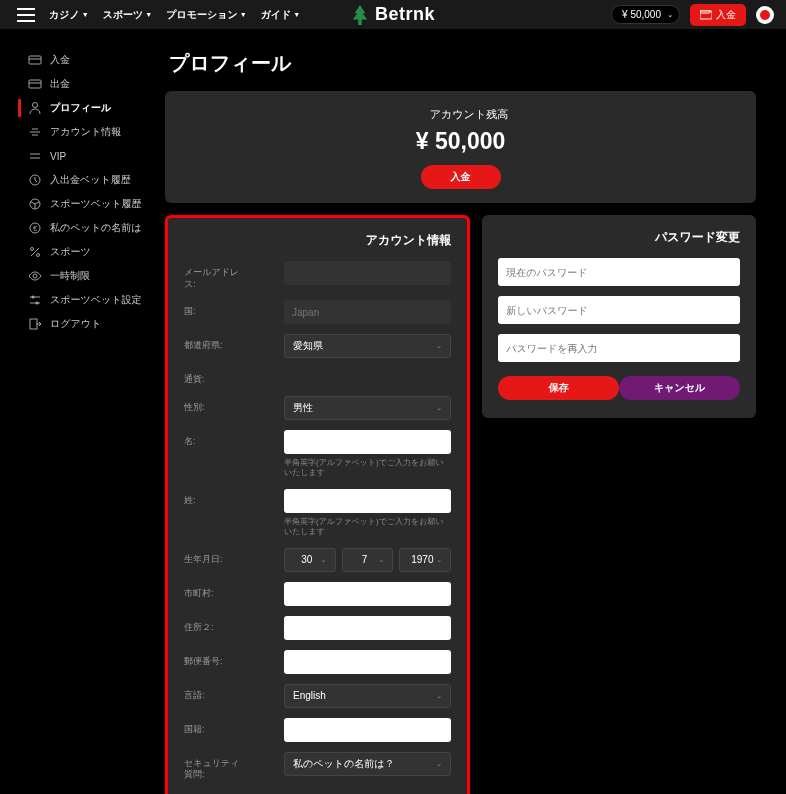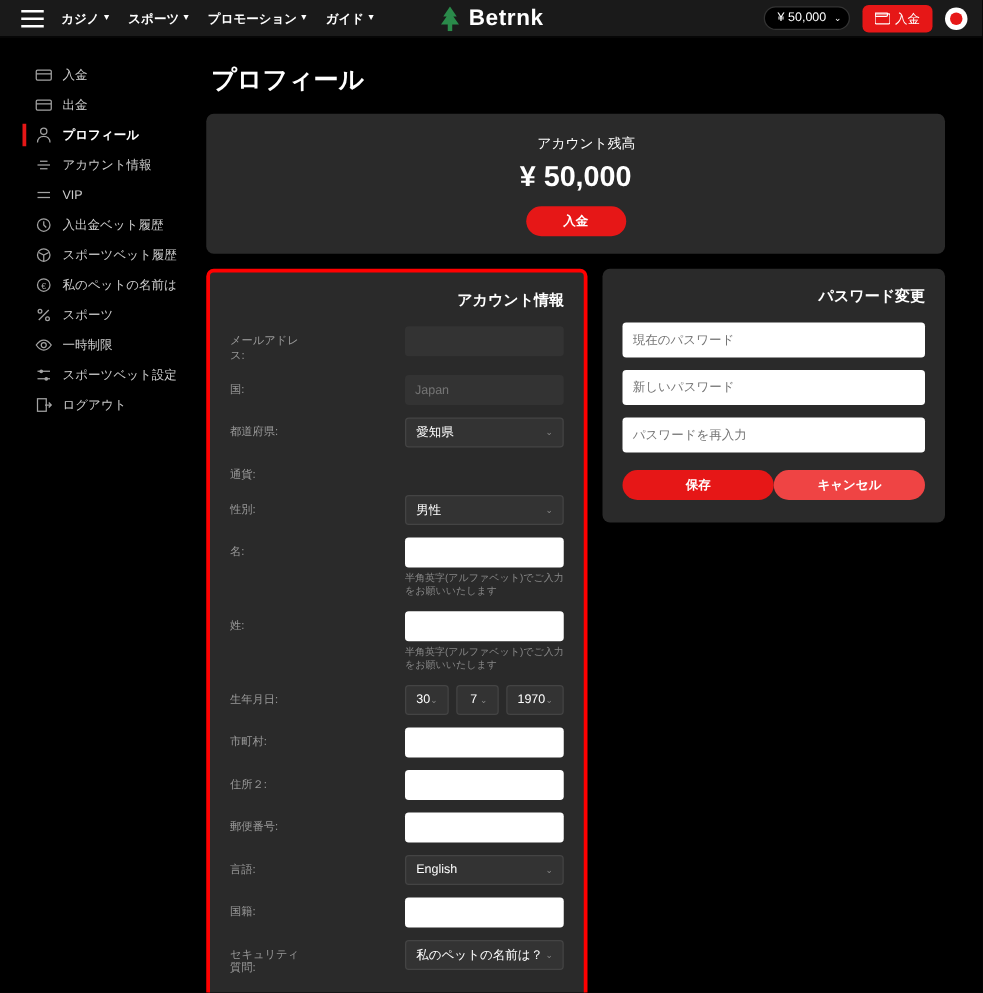--- a/index.html
+++ b/index.html
@@ -31,33 +31,33 @@
 .balance-label { font-size:11px; font-weight:normal; margin-bottom:6px;padding-left:17px; }
 .balance-amount { font-size:23px; font-weight:bold; margin-bottom:10px; }
 .deposit-btn { background:#e61717; color:#fff; border:none; border-radius:14px; padding:5px 30px; font-size:10px; cursor:pointer; font-weight:bold; }
 .columns { display:flex; gap:12px; align-items:flex-start; }
 .panel { background:#2a2a2a; border-radius:6px; padding:14px 16px 18px; }
 .panel.left { flex:1.05; border:3px solid #ff0000; }
 .panel.right { flex:0.95; }
 .panel-title { font-size:12px; font-weight:bold; margin-bottom:12px;text-align:right; }
 .form-row { display:flex; align-items:flex-start; margin-bottom:10px;gap:36px; }
 .form-label { width:64px; font-size:9px; color:#999; padding-top:6px; line-height:1.3; }
-.form-control { flex:1;margin-left:40px; }
+.form-control { flex:1; }
 .txt-input { width:100%; height:24px; background:#fff; border:none; border-radius:3px; padding:0 8px; font-size:10px; color:#333; }
 .txt-input.dark { background:#333; color:#777; }
 .help-text { font-size:8px; color:#888; margin-top:4px; line-height:1.3; }
 .sel { width:100%; height:24px; background:#333; border:1px solid #444; border-radius:3px; padding:0 8px; font-size:10px; color:#fff; position:relative; display:flex; align-items:center; cursor:pointer; }
 .sel .sel-caret { position:absolute; right:8px; font-size:7px; color:#888; }
 .dob-row { display:flex; gap:6px; }
 .dob-row .sel { flex:1; justify-content:center; }
 .dob-row .sel .sv { margin-right:6px; }
 .btn-row { display:flex; margin-top:14px; }
 .btn { flex:1; height:24px; border:none; border-radius:12px; font-size:10px; cursor:pointer; font-weight:bold; }
 .btn.primary { background:#e61717; color:#fff; }
-.btn.secondary { background:#ef4444; color:#fff; }
+.btn.secondary { background:#701a75; color:#fff; }
 .right .txt-input { margin-bottom:10px; height:28px; }
 .right .btn-row { margin-top:4px; }
 </style>
 </head>
 <body>
 
 <div class="bg-texture"></div>
 
 <div class="topbar">
   <div class="hamburger">

